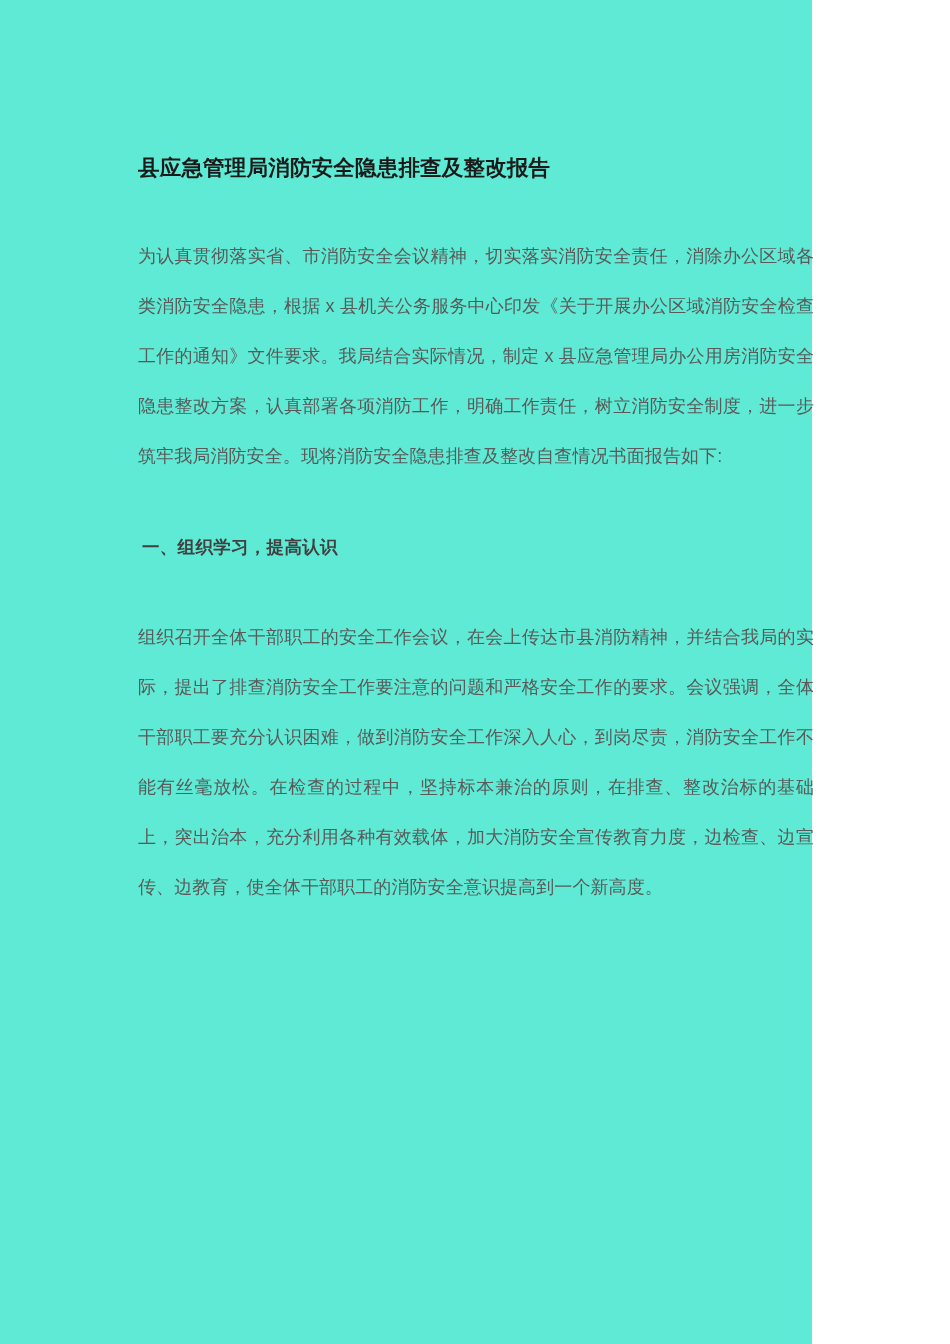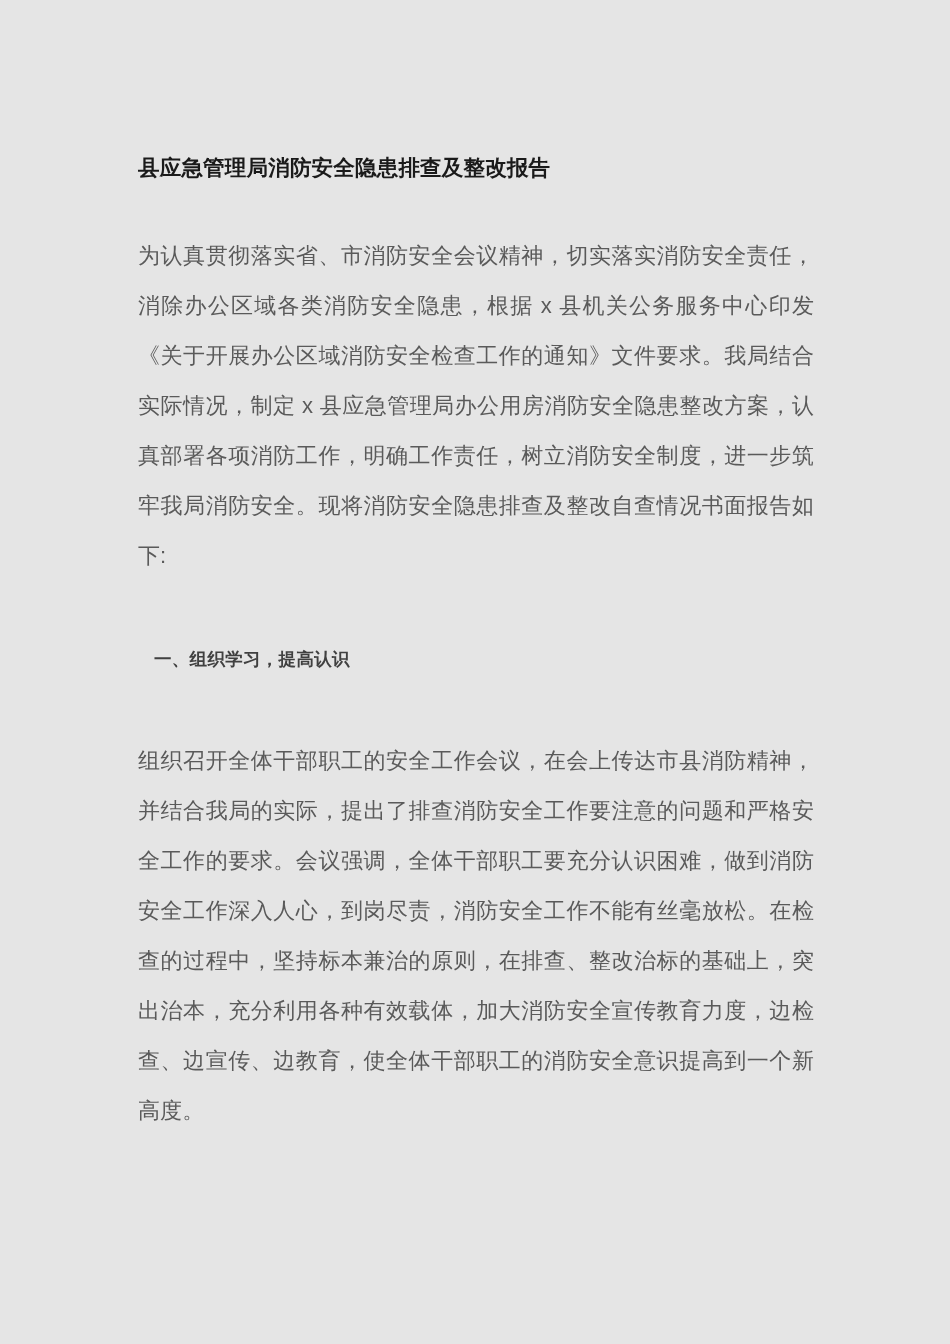--- a/index.html
+++ b/index.html
@@ -10,23 +10,23 @@
   body {
     width: 950px;
     height: 1344px;
     font-family: "Liberation Sans", "DejaVu Sans", sans-serif;
     -webkit-font-smoothing: antialiased;
     overflow: hidden;
   }
 
   .page {
     position: relative;
-    width: 950px;
+    width: 812px;
     height: 1344px;
-    background: #e5e5e5;
+    background: #5eead4;
     box-sizing: border-box;
   }
 
   .content {
     position: absolute;
     left: 138px;
     top: 0;
     width: 676px;
   }
 
@@ -38,31 +38,31 @@
     color: #1a1a1a;
     letter-spacing: 0.2px;
     line-height: 34px;
     padding-top: 151px;
     white-space: nowrap;
   }
 
   .para {
     margin: 0;
     padding: 0;
-    font-size: 22px;
+    font-size: 18px;
     font-weight: normal;
     color: #5a5a5a;
     line-height: 50px;
     text-align: justify;
     text-justify: inter-ideograph;
     letter-spacing: 0.1px;
   }
 
   .section-heading {
-    margin: 16px;
+    margin: 4px;
     padding: 0;
     font-size: 17.5px;
     font-weight: bold;
     color: #404040;
     line-height: 30px;
     letter-spacing: 0.3px;
     white-space: nowrap;
   }
 
   

